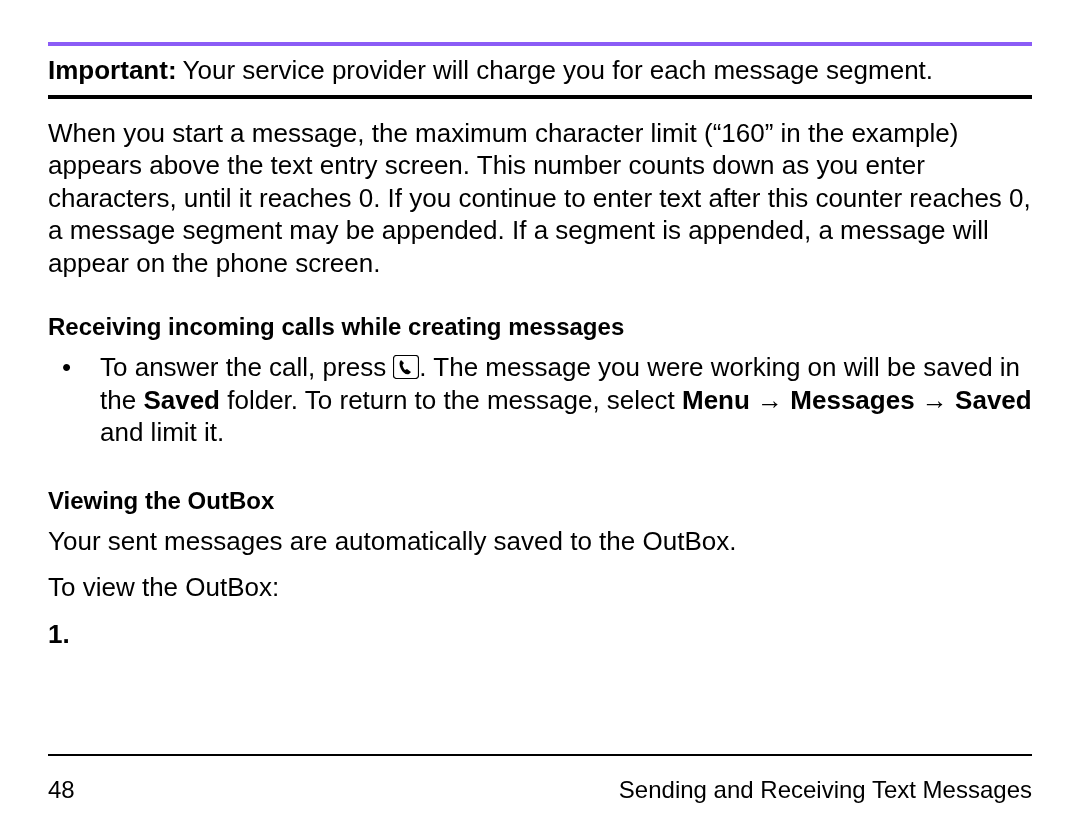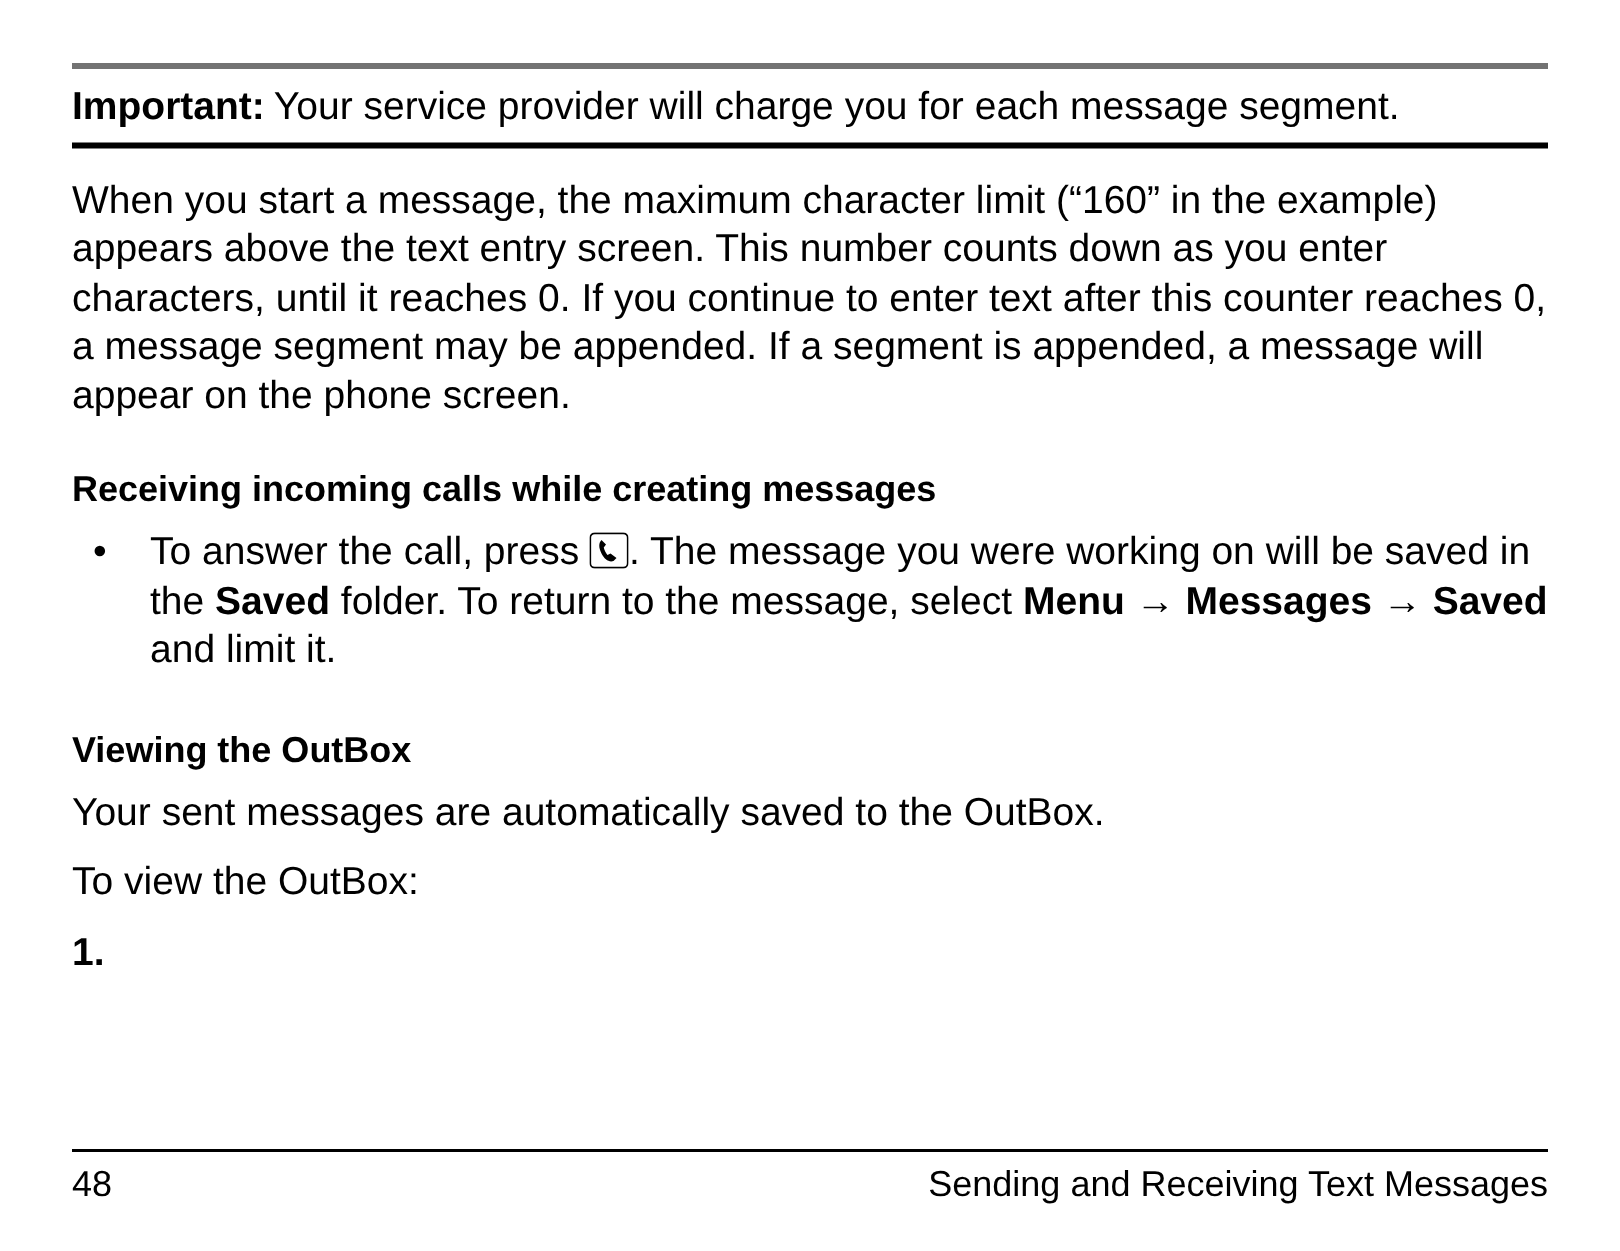--- a/index.html
+++ b/index.html
@@ -14,21 +14,21 @@
   }
   .page {
     box-sizing: border-box;
     padding: 42px 48px 0 48px;
     width: 1080px;
     height: 834px;
     display: flex;
     flex-direction: column;
   }
   .important-box {
-    border-top: 4px solid #737373;
+    border-top: 4px solid #8b5cf6;
     border-bottom: 4px solid #000;
     padding: 8px 0 8px 0;
     margin-bottom: 18px;
   }
   .important-row {
     display: flex;
     align-items: flex-start;
     font-size: 26px;
     line-height: 1.25;
   }
@@ -90,21 +90,21 @@
   }
   .phone-icon svg {
     display: block;
   }
   .spacer { flex: 1; }
   .footer {
     border-top: 2px solid #000;
     display: flex;
     justify-content: space-between;
     font-size: 24px;
-    padding: 8px 0 30px 0;
+    padding: 20px 0 30px 0;
   }
 </style>
 </head>
 <body>
 
 <div class="page">
 
   <div class="important-box">
     <div class="important-row">
       <span class="important-label">Important:</span>

